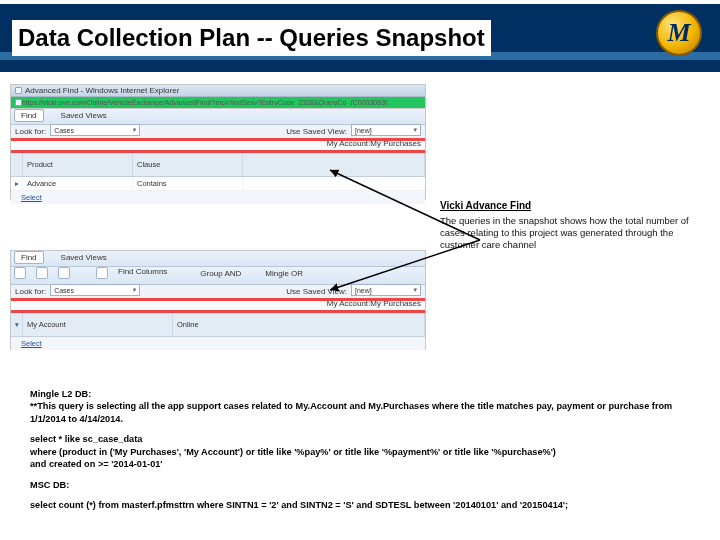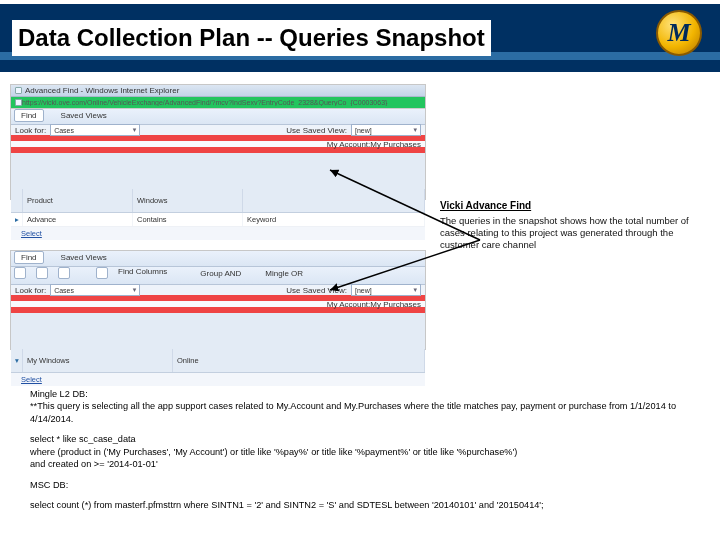--- a/index.html
+++ b/index.html
@@ -20,38 +20,38 @@
   .shot2 { left: 10px; top: 250px; width: 416px; height: 100px; }
 
   .win-titlebar { height: 12px; background: linear-gradient(#dce6f2,#c4d4e8); border-bottom:1px solid #aab9cc; display:flex; align-items:center; padding:0 4px; gap:3px;}
   .win-dot { width:7px; height:7px; border:1px solid #8aa; background:#eef6ff; border-radius:1px;}
   .addr { height: 12px; background: #22c55e; border-bottom:1px solid #ccc; display:flex; align-items:center; padding:0 4px;}
   .addr input { flex:1; border:none; font-size:7px; height:10px; background:transparent; color:#555;}
   .toolbar { height: 16px; background: linear-gradient(#eaf1fb,#dbe6f4); border-bottom:1px solid #b7c5d8; display:flex; align-items:flex-start; gap:10px; padding:0 3px;}
   .tbtn { padding:1px 6px; border:1px solid transparent; border-radius:2px; font-size:8px;}
   .tbtn.active { background:#fff; border-color:#9fb2cc;}
   .tool-icon { width:12px; height:12px; border:1px solid #9fb2cc; background:#fff; border-radius:2px;}
-  .formrow { display:flex; align-items:center; gap:4px; padding:2px 4px; height:16px; background:#eef3fa; border-bottom:6px solid #ef4444;}
+  .formrow { display:flex; align-items:flex-end; gap:4px; padding:2px 4px; height:16px; background:#eef3fa; border-bottom:3px solid #ef4444;}
   .sel { border:1px solid #9fb2cc; background:#fff; font-size:7px; height:12px; padding:0 3px; min-width:90px; display:inline-flex; align-items:center; justify-content:space-between;}
   .sel::after{content:"▾"; font-size:7px; color:#667;}
   .gridhdr { display:flex; background:#e3ebf5; border-bottom:1px solid #c3cfdf; font-size:7.5px;}
-  .gridhdr > div { padding:7px 4px; border-right:1px solid #cfd9e8;margin-top:36px;}
+  .gridhdr > div { padding:7px 4px; border-right:1px solid #cfd9e8;}
   .gridbody { background:#fff; font-size:7.5px;}
   .gridbody .row { display:flex; border-bottom:1px solid #eef1f6;}
   .gridbody .row > div { padding:2px 4px; border-right:1px solid #f1f4f8;}
   .expand { color:#2b6ca3; padding-right:3px;}
   .selectlink { color:#2251a3; text-decoration:underline; padding:2px 10px; font-size:7.5px; background:#f3f6fb;}
   .arrow { position:absolute; z-index:3; pointer-events:none;}
 
   .annot { position:absolute; left:440px; top:200px; width:266px; }
   .annot h3 { font-size:10px; font-weight:bold; text-decoration:underline; margin-bottom:4px;}
   .annot p { font-size:9.5px; line-height:1.25; color:#111;}
 
   .body-copy { position:absolute; left:30px; top:388px; right:16px; font-size:9.2px; line-height:1.35; color:#000;}
-  .body-copy p { margin-bottom:8px; }
+  .body-copy p { margin-bottom:8px;font-weight:bold; }
 </style>
 </head>
 <body>
 
 <div class="slide">
 
   <div class="header-bar"></div>
   <div class="header-accent"></div>
   <div class="slide-title">Data Collection Plan -- Queries Snapshot</div>
 
@@ -82,29 +82,28 @@
       <span class="sel" style="min-width:70px">
           <span>[new]</span>
         </span>
     </div>
     <div class="formrow" style="height:12px; justify-content:flex-end; background:#f8fafd;">
       <span>My Account:My Purchases</span>
     </div>
     <div class="gridhdr">
       <div style="width:12px"></div>
       <div style="width:110px">Product</div>
-      <div style="width:110px">Windows</div>
+      <div style="width:110px">Clause</div>
       <div style="flex:1"></div>
     </div>
     <div class="gridbody">
       <div class="row">
         <div style="width:12px" class="expand">▸</div>
         <div style="width:110px">Advance</div>
         <div style="width:110px">Contains</div>
-        <div style="flex:1">Keyword</div>
       </div>
       <div class="selectlink">Select</div>
     </div>
   </div>
 
   <div class="shot shot2">
     <div class="toolbar">
       <span class="tbtn active">Find</span>
       <span class="tbtn">Saved Views</span>
     </div>
@@ -128,21 +127,21 @@
       <span>Use Saved View:</span>
       <span class="sel" style="min-width:70px">
           <span>[new]</span>
         </span>
     </div>
     <div class="formrow" style="height:12px; justify-content:flex-end; background:#f8fafd;">
       <span>My Account:My Purchases</span>
     </div>
     <div class="gridhdr">
       <div style="width:12px;color:#2b6ca3">▾</div>
-      <div style="width:150px">My Windows</div>
+      <div style="width:150px">My Account</div>
       <div style="flex:1">Online</div>
     </div>
     <div class="gridbody">
       <div class="selectlink">Select</div>
     </div>
   </div>
 
   <svg class="arrow" style="left:320px; top:160px;" width="180" height="110">
     <defs>
         <marker id="ah1" markerWidth="8" markerHeight="8" refX="6" refY="3" orient="auto">

